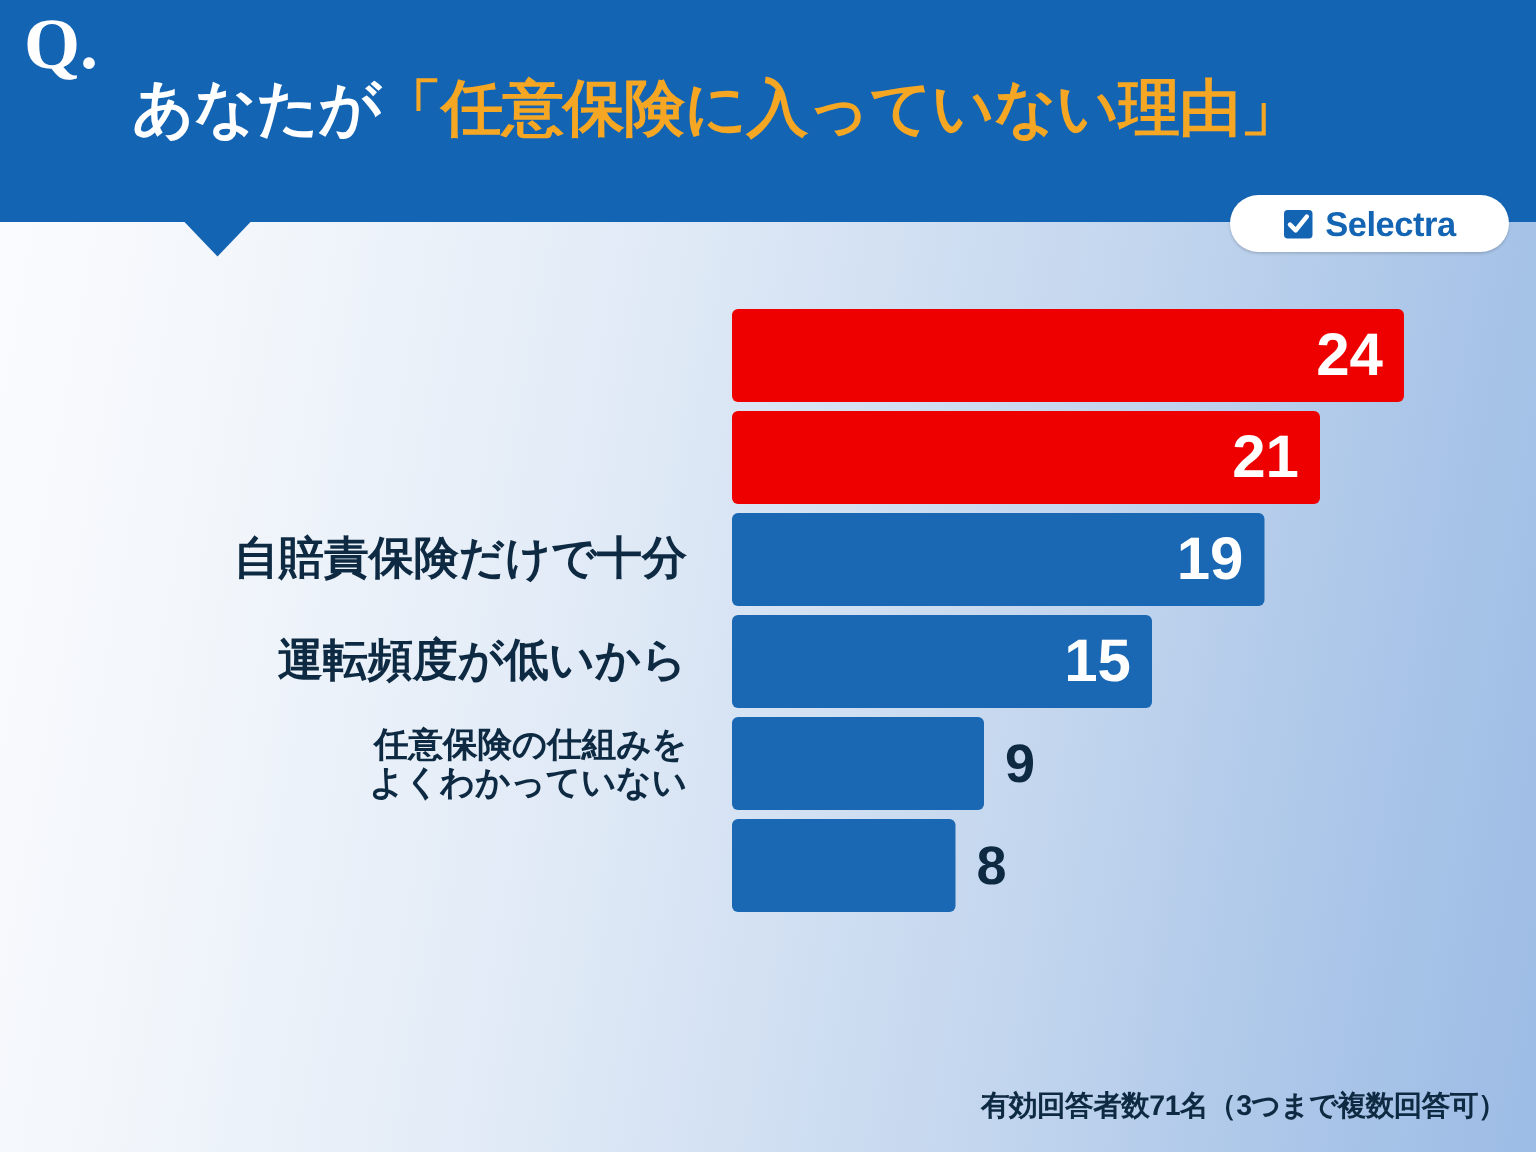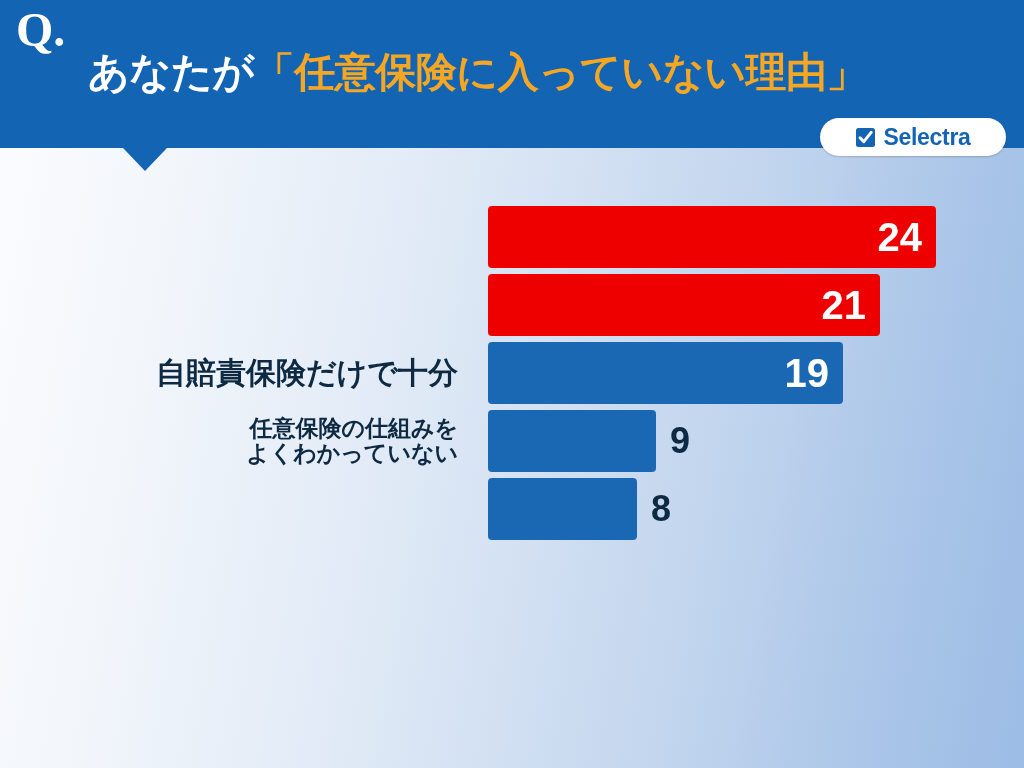--- a/index.html
+++ b/index.html
@@ -48,21 +48,21 @@
     left:123px; top:148px;
     width:0; height:0;
     border-left:22px solid transparent;
     border-right:22px solid transparent;
     border-top:23px solid #1464b4;
   }
 
   
   #logo-pill {
     position:absolute;
-    right:18px; top:118px;
+    right:18px; top:130px;
     width:186px; height:38px;
     background:#ffffff;
     border-radius:19px;
     display:flex;
     align-items:center;
     justify-content:center;
     gap:7px;
     box-shadow:0 1px 2px rgba(0,0,0,0.18);
   }
   #logo-check { display:block; }
@@ -177,25 +177,32 @@
           <div class="bar-value-in">21</div>
         </div>
       </div>
       <div class="row">
         <div class="row-label sz-lg">自賠責保険だけで十分</div>
         <div class="bar" style="width: 355px; background: rgb(26, 104, 179);">
           <div class="bar-value-in">19</div>
         </div>
       </div>
       <div class="row">
+        <div class="row-label sz-lg">運転頻度が低いから</div>
+        <div class="bar" style="width: 280px; background: rgb(26, 104, 179);">
+          <div class="bar-value-in">15</div>
+        </div>
+      </div>
+      <div class="row">
         <div class="row-label sz-sm">任意保険の仕組みを
 よくわかっていない</div>
         <div class="bar" style="width: 168px; background: rgb(26, 104, 179);"></div>
         <div class="bar-value-out" style="left: 670px;">9</div>
       </div>
       <div class="row">
         <div class="bar" style="width: 149px; background: rgb(26, 104, 179);"></div>
         <div class="bar-value-out" style="left: 651px;">8</div>
       </div>
     </div>
 
+  <div id="footnote">有効回答者数71名（3つまで複数回答可）</div>
 
 </div>
 
 </body></html>

